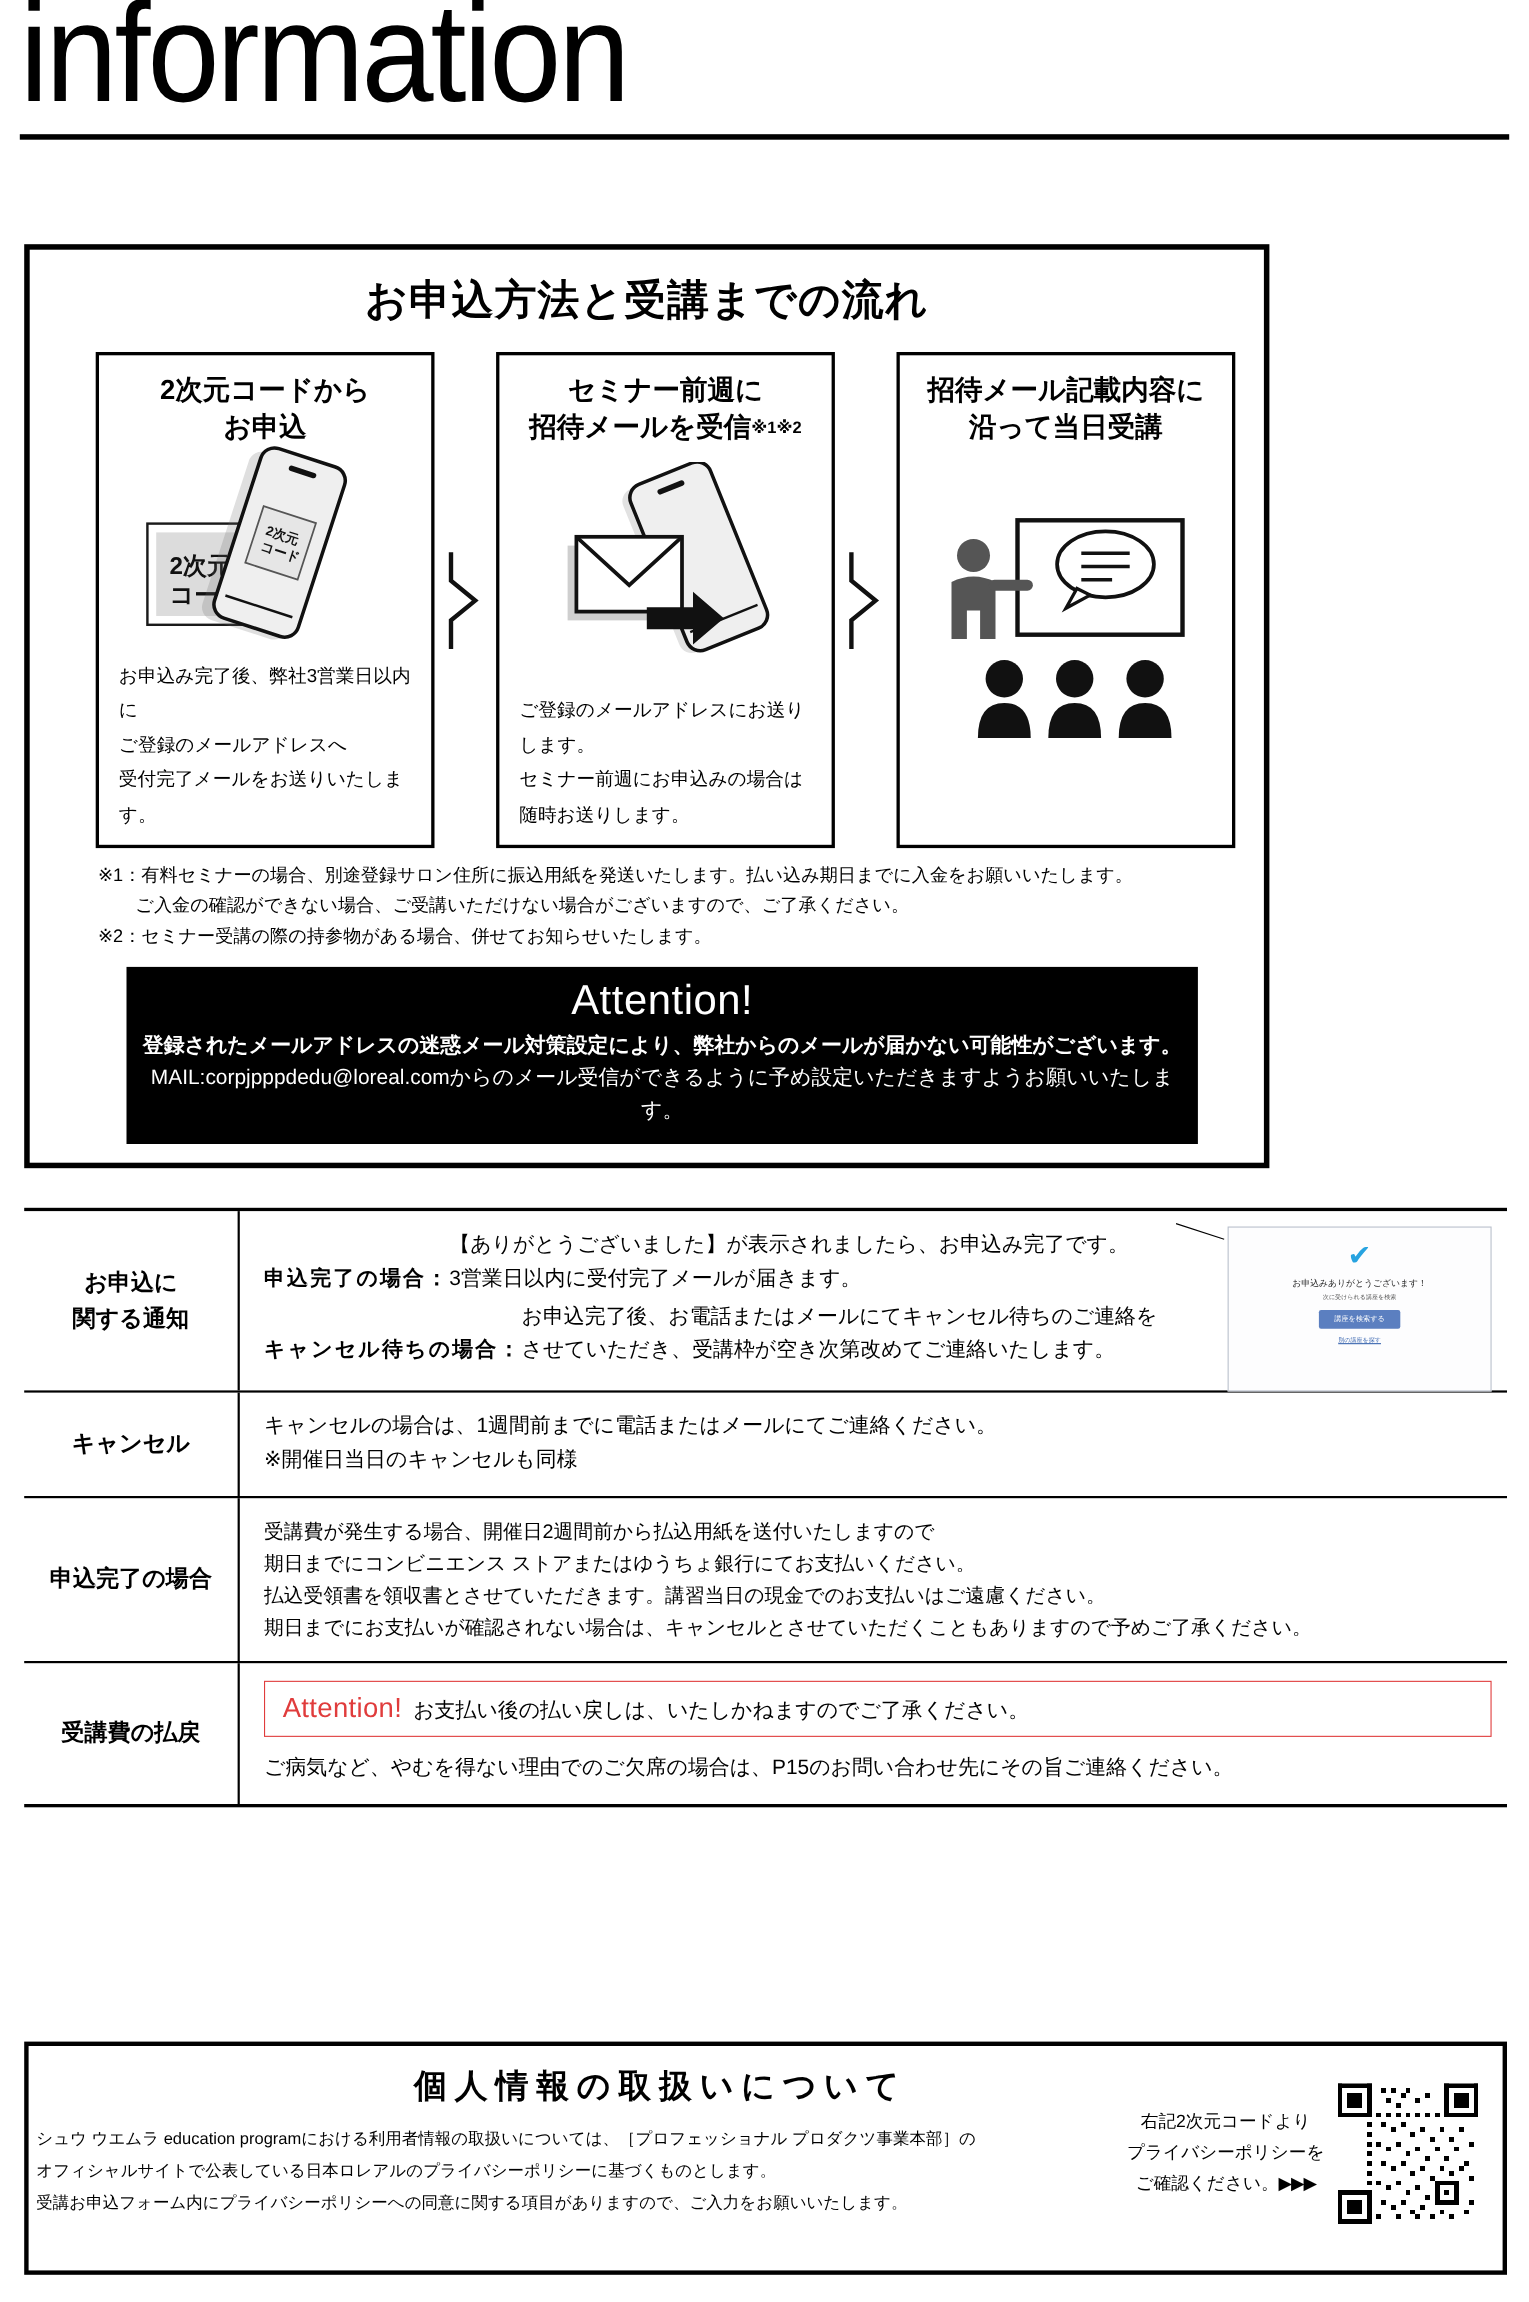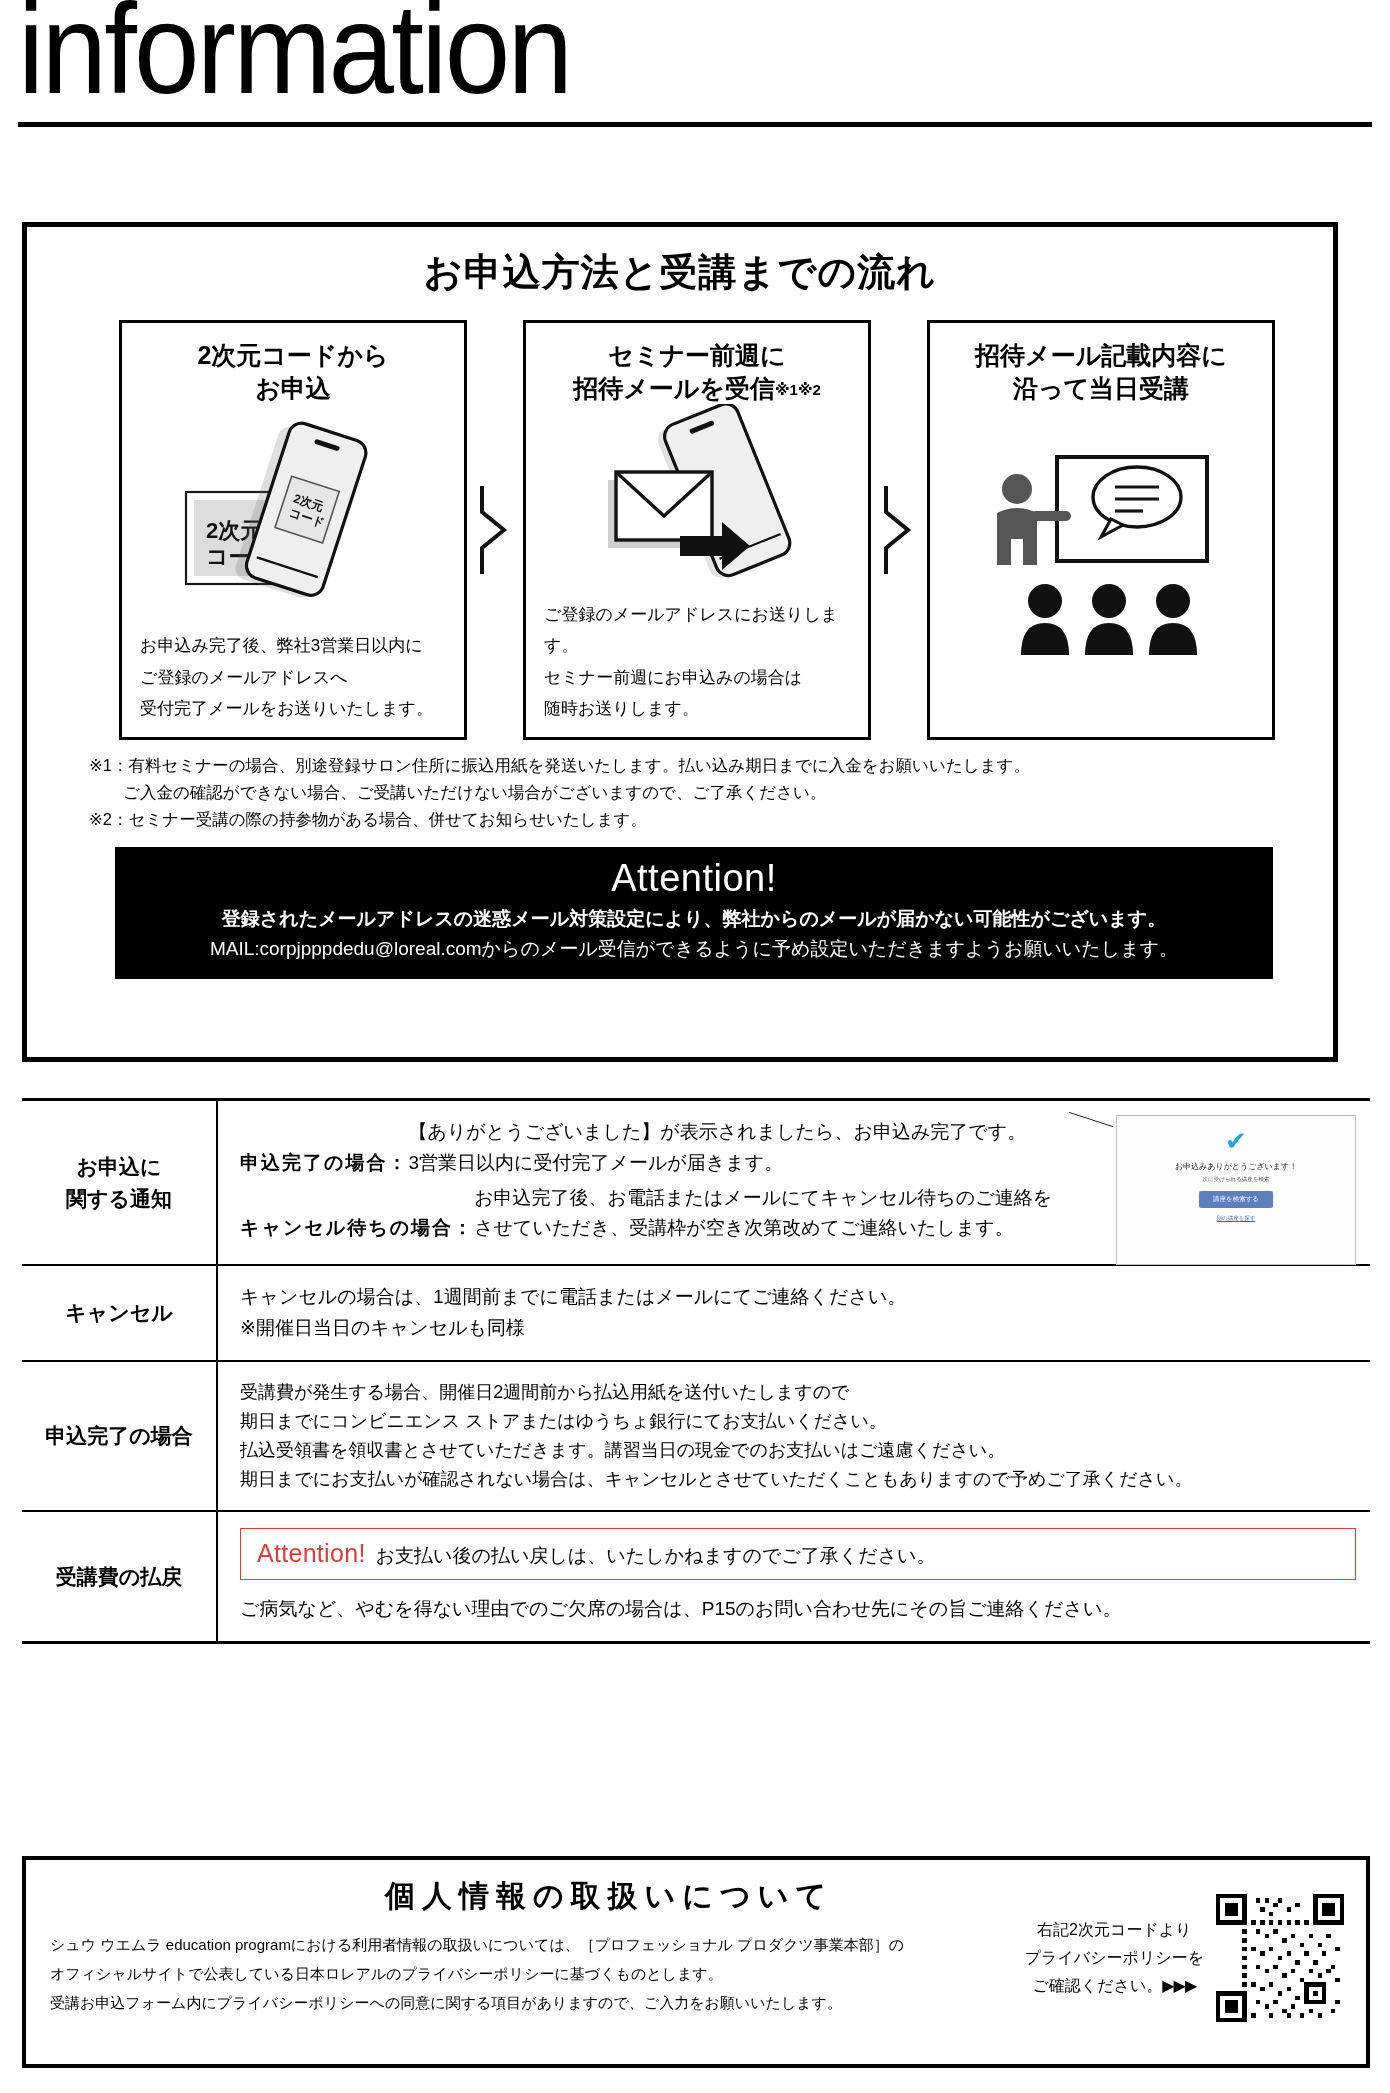--- a/index.html
+++ b/index.html
@@ -14,21 +14,21 @@
   .title-wrap{position:absolute;left:18px;top:-10px;width:1354px;}
   .title{
     font-size:128px; line-height:118px; font-weight:400;
     letter-spacing:-3px; transform:scaleX(0.92); transform-origin:left top;
     font-family:"Liberation Sans","DejaVu Sans",sans-serif;
   }
   .title-rule{position:absolute;left:18px;top:122px;width:1354px;height:5px;background:#000;}
 
   
   .flow-panel{
-    position:absolute;left:22px;top:222px;width:1316px;height:840px;
+    position:absolute;left:22px;top:222px;width:1132px;height:840px;
     border:5px solid #000;box-sizing:border-box;background:#fff;
   }
   .flow-heading{
     text-align:center;font-size:38px;font-weight:bold;letter-spacing:1px;
     margin-top:20px;
   }
   .steps{
     display:flex;align-items:stretch;justify-content:center;
     margin:22px 26px 0 60px;gap:4px;
   }
@@ -104,21 +104,21 @@
   .redbox{
     border:1.5px solid #e03c3c;padding:10px 16px;margin-bottom:14px;
     display:flex;align-items:baseline;gap:10px;
   }
   .redbox .ra{color:#e03c3c;font-size:25px;letter-spacing:0.3px;}
   .redbox .rt{font-size:19px;}
 
   
   .privacy{
     position:absolute;left:22px;top:1856px;width:1348px;height:212px;
-    border:4px solid #000;box-sizing:border-box;padding:14px 18px 0 24px;
+    border:4px solid #000;box-sizing:border-box;padding:14px 18px 0 7px;
   }
   .ptitle{
     text-align:center;font-size:30px;font-weight:bold;letter-spacing:7px;
     margin:2px 0 14px 0;padding-right:180px;
   }
   .pbody{font-size:15px;line-height:1.92;max-width:930px;}
   .qr-area{position:absolute;right:22px;top:34px;display:flex;align-items:center;gap:12px;}
   .qr-cap{font-size:16px;line-height:1.75;text-align:center;}
   .qr-cap .tri{letter-spacing:-1px;}
   .qrcode{width:128px;height:128px;display:block;}

